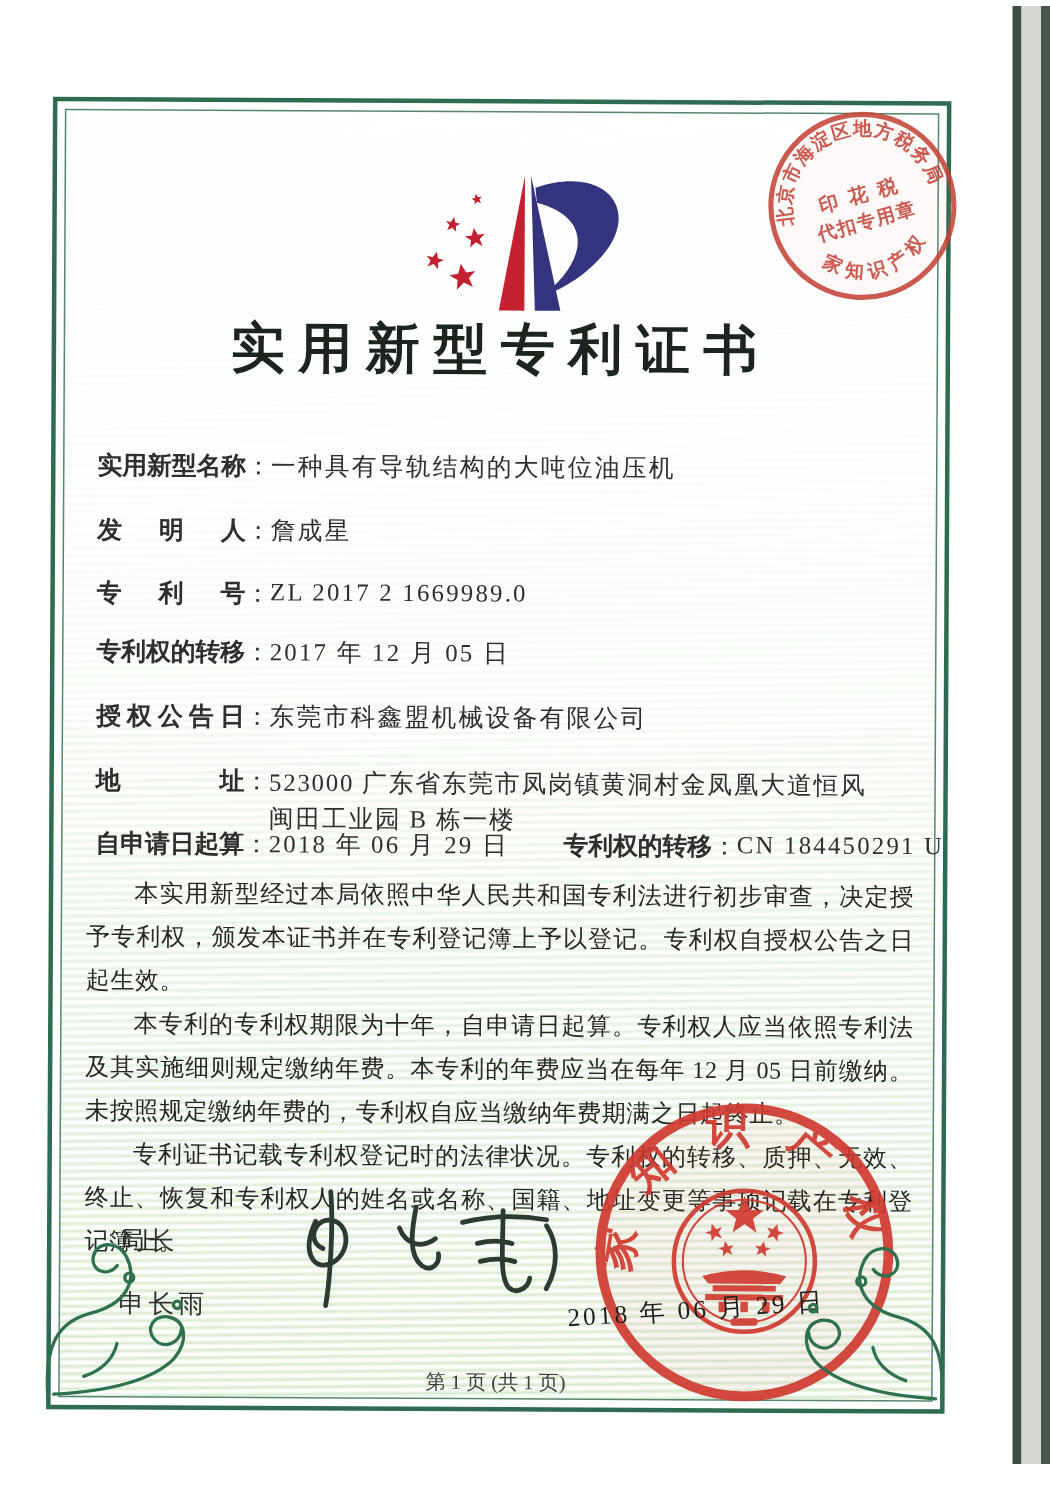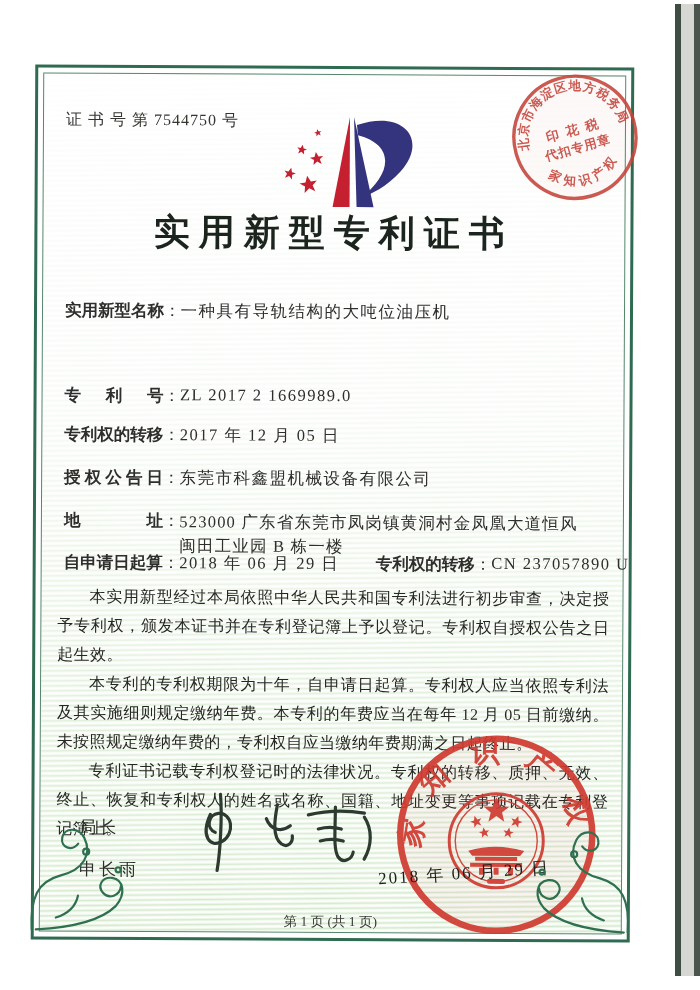--- a/index.html
+++ b/index.html
@@ -57,21 +57,20 @@
 
 <div>
   <div class="edge e1"></div>
   <div class="edge e2"></div>
   <div class="edge e3"></div>
 </div>
 
 <div class="frame">
 <div class="inner">
 
-  <div class="abs cert-no">证 书 号 第 7544750 号</div>
 
   <svg class="abs stamp-svg" width="134" height="134" viewBox="-67 -67 134 134">
     <circle cx="0" cy="0" r="61" fill="rgba(210,80,70,0.04)" stroke="#c4443a" stroke-width="3.4"></circle>
     <defs>
       <path id="taxTop" d="M-44,18 A47.5,47.5 0 1 1 44,18"></path>
       <path id="taxBot" d="M-40,26 A47.7,47.7 0 0 0 40,26"></path>
     </defs>
     <text fill="#c4443a" font-size="12.5" font-weight="bold" letter-spacing="1">
       <textPath href="#taxTop" startOffset="50%" text-anchor="middle">北京市海淀区地方税务局</textPath>
     </text>
@@ -96,38 +95,41 @@
     <polygon points="79,4 62,94 79,94" fill="#c5202f"></polygon>
     <polygon points="83,4 103,94 86,94" fill="#34337d"></polygon>
     <path d="M86,12 C132,-4 158,26 130,58 C116,74 100,81 90,85 C120,62 126,32 87,22 Z" fill="#34337d"></path>
   </svg>
 
   <div class="abs title">实用新型专利证书</div>
 
   <div class="abs field" style="top:226px">
     <span class="lbl">实用新型名称</span><span>：</span><span class="val">一种具有导轨结构的大吨位油压机</span>
   </div>
+  <div class="abs field" style="top:269px">
+    <span class="lbl">发明人</span><span>：</span><span class="val">詹成星</span>
+  </div>
   <div class="abs field" style="top:311px">
     <span class="lbl">专利号</span><span>：</span><span class="val">ZL 2017 2 1669989.0</span>
   </div>
   <div class="abs field" style="top:350px">
     <span class="lbl">专利权的转移</span><span>：</span><span class="val">2017 年 12 月 05 日</span>
   </div>
   <div class="abs field" style="top:393px">
     <span class="lbl">授权公告日</span><span>：</span><span class="val">东莞市科鑫盟机械设备有限公司</span>
   </div>
   <div class="abs field" style="top:436px">
     <span class="lbl">地址</span><span>：</span><span class="val-wrap">523000 广东省东莞市凤岗镇黄洞村金凤凰大道恒风闽田工业园 B 栋一楼</span>
   </div>
   <div class="abs field" style="top:478px">
     <span class="col">
       <span class="lbl">自申请日起算</span><span>：</span><span class="val">2018 年 06 月 29 日</span>
     </span>
     <span class="sub">
-      <span class="lbl">专利权的转移</span><span>：</span><span class="val">CN 237057890 U</span>
+      <span class="lbl">专利权的转移</span><span>：</span><span class="val">CN 184450291 U</span>
     </span>
   </div>
 
   <div class="abs paras">
     <p>本实用新型经过本局依照中华人民共和国专利法进行初步审查，决定授予专利权，颁发本证书并在专利登记簿上予以登记。专利权自授权公告之日起生效。</p>
     <p>本专利的专利权期限为十年，自申请日起算。专利权人应当依照专利法及其实施细则规定缴纳年费。本专利的年费应当在每年 12 月 05 日前缴纳。未按照规定缴纳年费的，专利权自应当缴纳年费期满之日起终止。</p>
     <p>专利证书记载专利权登记时的法律状况。专利权的转移、质押、无效、终止、恢复和专利权人的姓名或名称、国籍、地址变更等事项记载在专利登记簿上。</p>
   </div>
 
   <div class="abs signer" style="top:742px">局长</div>

